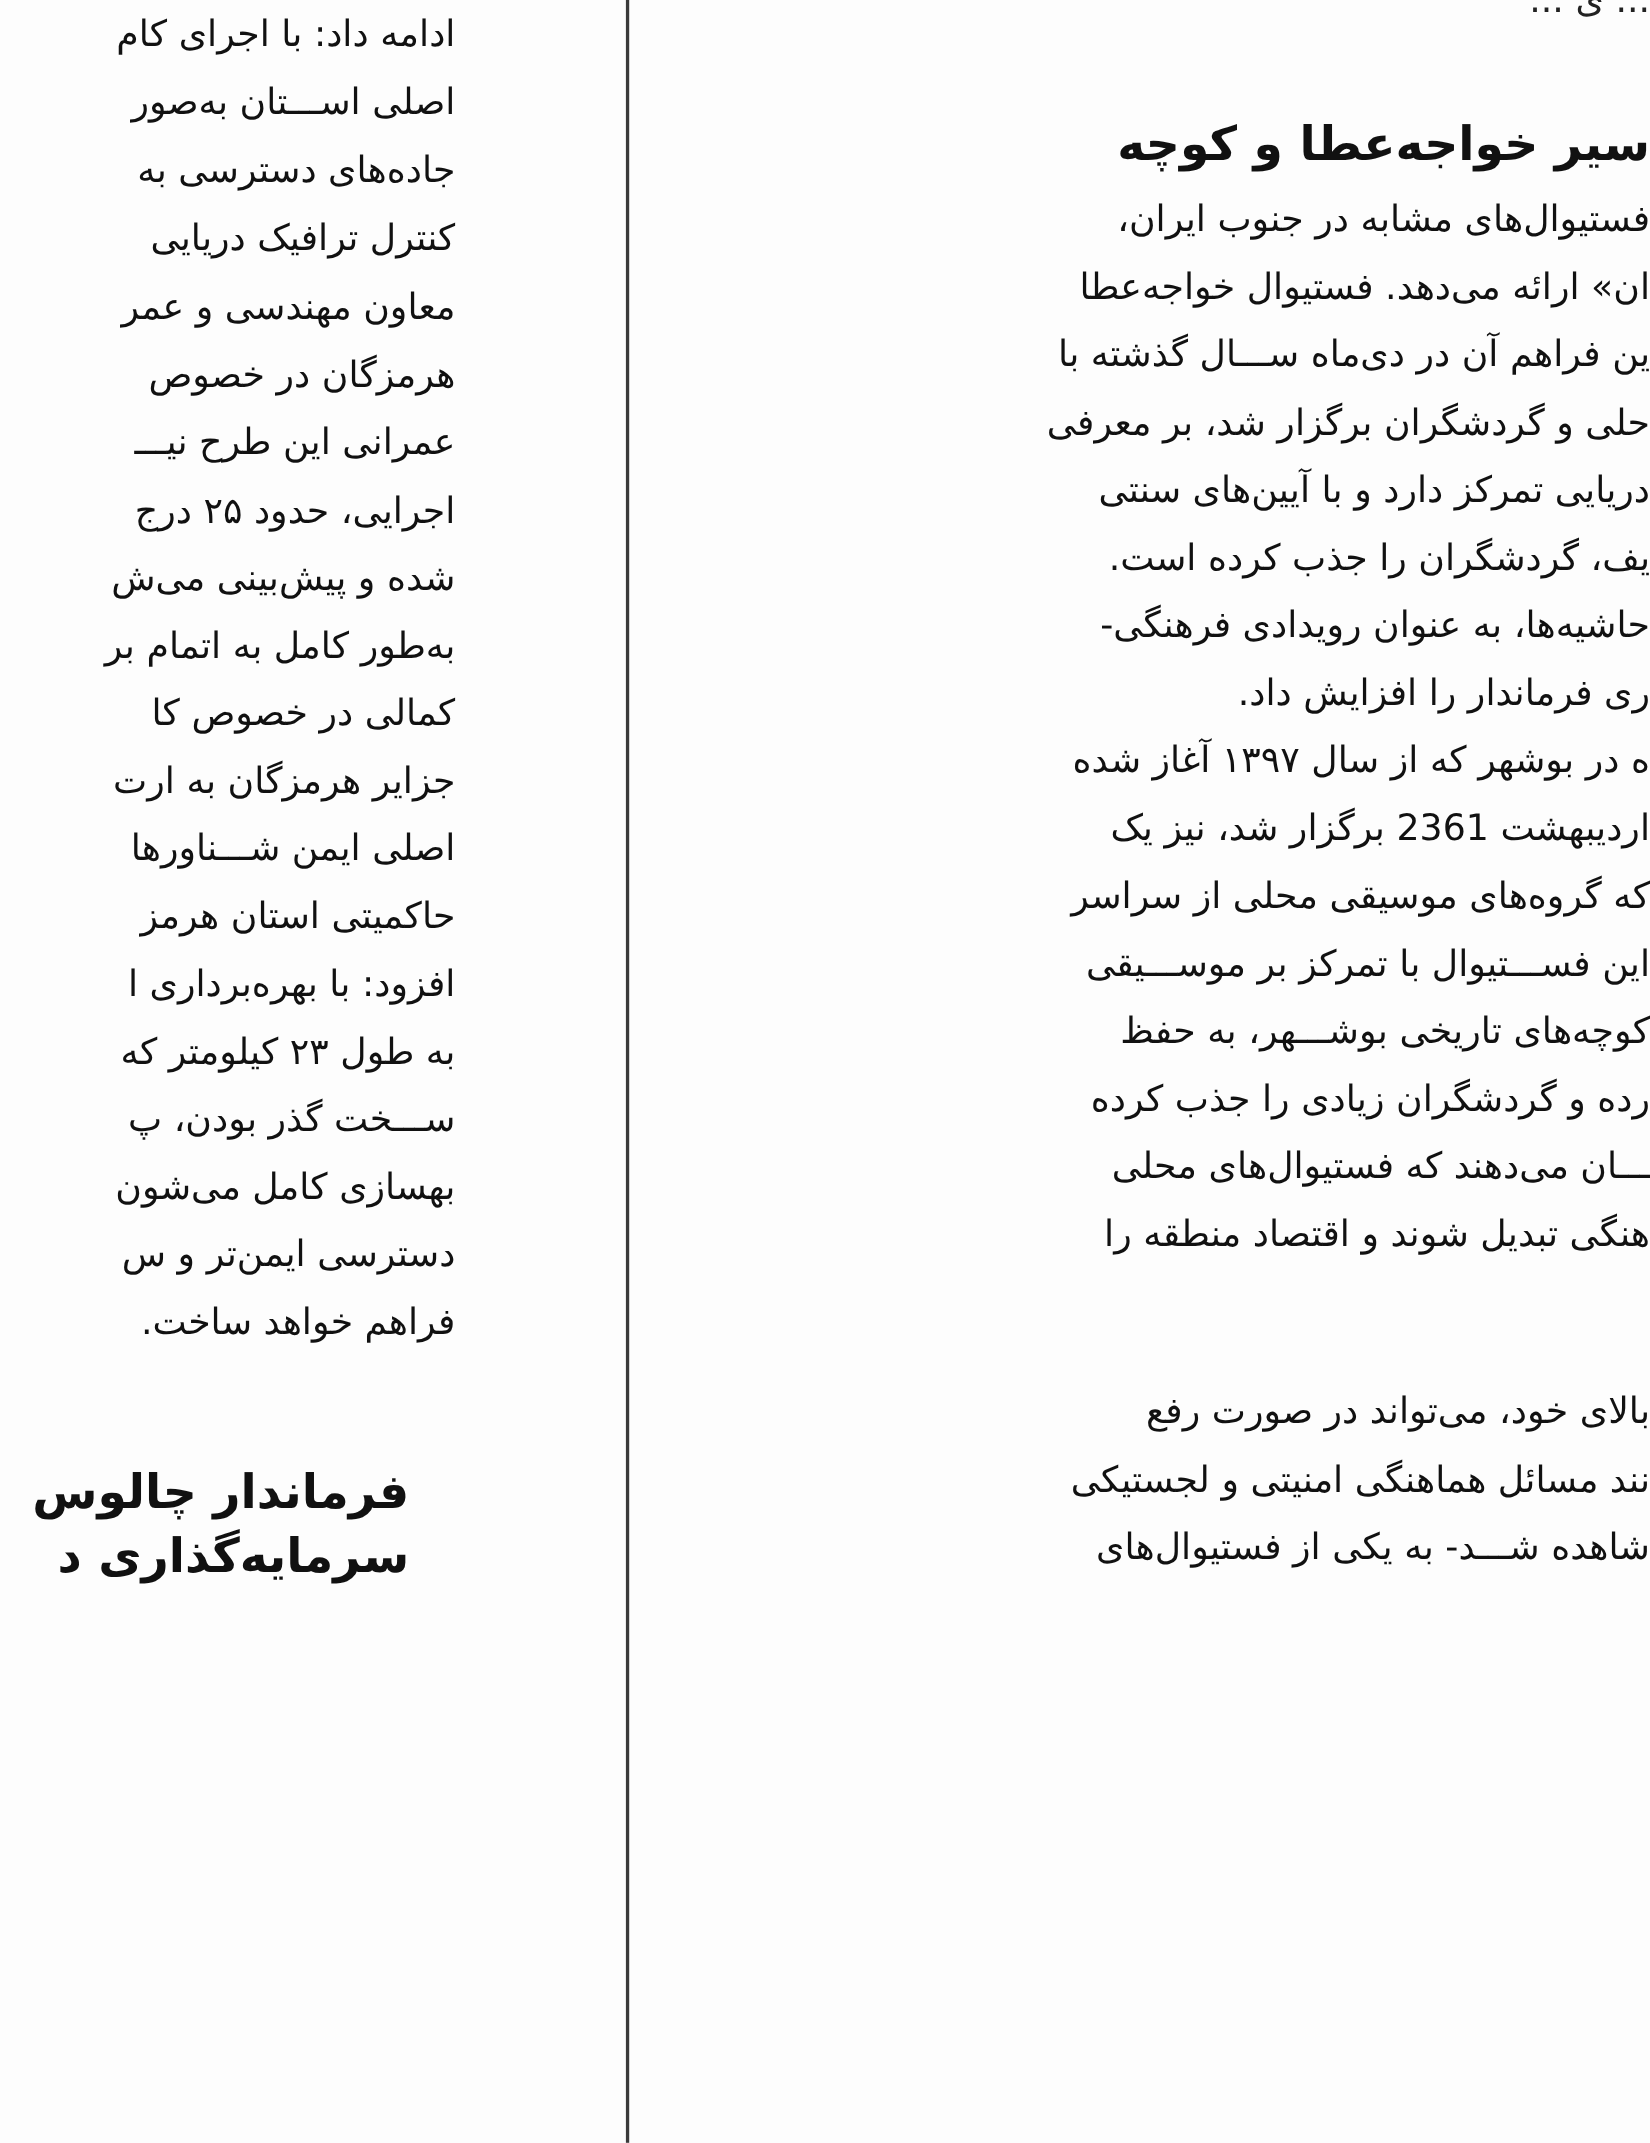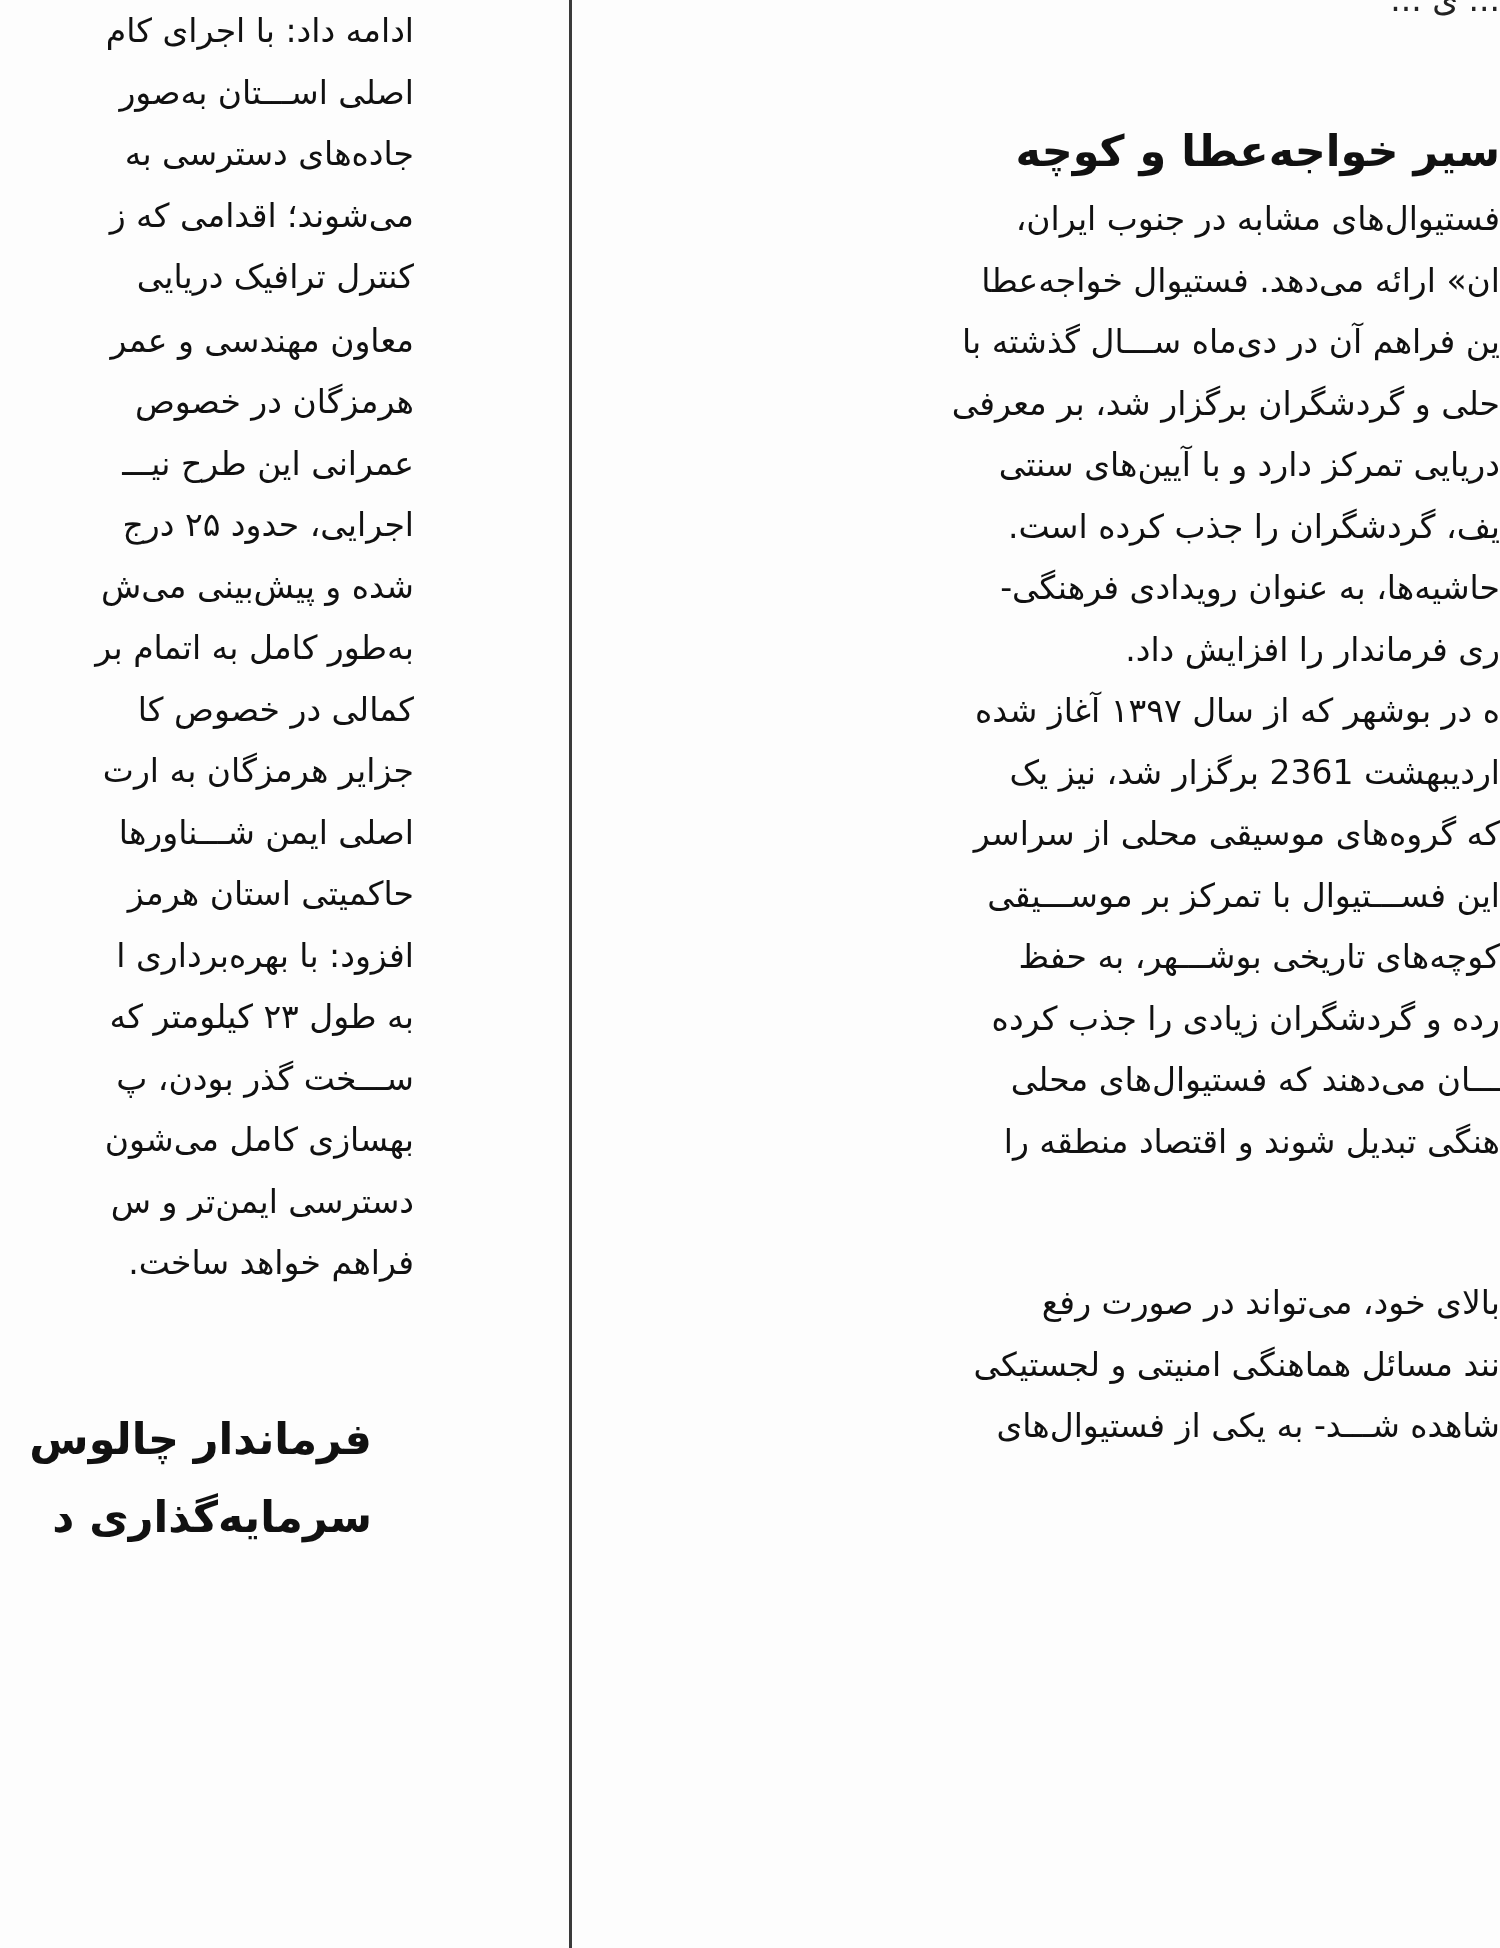--- a/index.html
+++ b/index.html
@@ -49,42 +49,40 @@
       color: #222;
     }
     .gap {
       display: block;
     }
     .heading {
       font-weight: bold;
       font-size: 43px;
       line-height: 58px;
       display: block;
-      margin-top: 20px;
     }
     .divider {
       position: absolute;
       left: 569px;
       top: 0;
       width: 3px;
       height: 1948px;
       background: #3a3a3a;
     }
   </style>
 </head>
 <body>
 
 <div class="page">
 
   <div class="col col-left">
     <div>
       <span class="line">ادامه داد: با اجرای کام</span>
       <span class="line">اصلی اســـتان به‌صور</span>
       <span class="line">جاده‌های دسترسی به</span>
-      <span class="line">می‌شوند؛ اقدامی که ز</span>
       <span class="line">کنترل ترافیک دریایی</span>
       <span class="gap" style="height:2px"></span>
       <span class="line">معاون مهندسی و عمر</span>
       <span class="line">هرمزگان در خصوص</span>
       <span class="line">عمرانی این طرح نیـــ</span>
       <span class="line">اجرایی، حدود ۲۵ درج</span>
       <span class="line">شده و پیش‌بینی می‌ش</span>
       <span class="line">به‌طور کامل به اتمام بر</span>
       <span class="line">کمالی در خصوص کا</span>
       <span class="line">جزایر هرمزگان به ارت</span>

